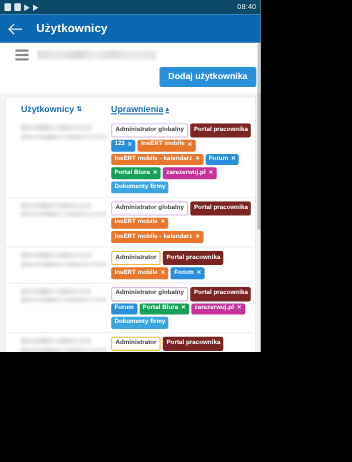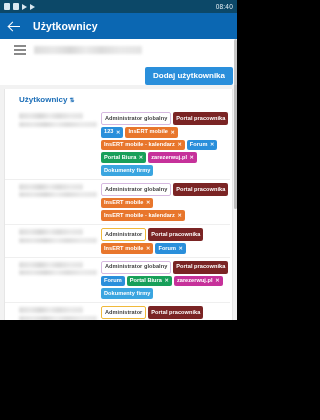--- a/index.html
+++ b/index.html
@@ -116,21 +116,21 @@
                                  #ececec 48%, #dcdcdc 62%, #eaeaea 80%, #e4e4e4 100%);
     filter: blur(1.6px);
   }
   .redacted.bc { width: 108px; }
 
   .addrow {
     background: #ffffff;
     height: 24px;
     display: flex;
     justify-content: flex-end;
-    align-items: flex-end;
+    align-items: flex-start;
     padding-right: 4px;
   }
   .btn-add {
     background: #2a8fdb;
     color: #ffffff;
     font-size: 8px;
     font-weight: bold;
     border: none;
     border-radius: 2px;
     padding: 5px 8px;
@@ -280,20 +280,24 @@
       <button class="btn-add">Dodaj użytkownika</button>
     </div>
 
     <div class="card">
 
       <div class="thead">
         <div class="th users">
           <span>Użytkownicy</span>
           <span class="sort-ico">⇅</span>
         </div>
+        <div class="th perms">
+          <span>Uprawnienia</span>
+          <span class="sort-ico">▴</span>
+        </div>
       </div>
 
       <div class="tbody" id="tbody">
           <div class="trow">
             <div class="cell-user">
               <div class="redacted name"></div>
               <div class="redacted mail"></div>
             </div>
             <div class="cell-perms">
               <span class="tag t-admin-global">

